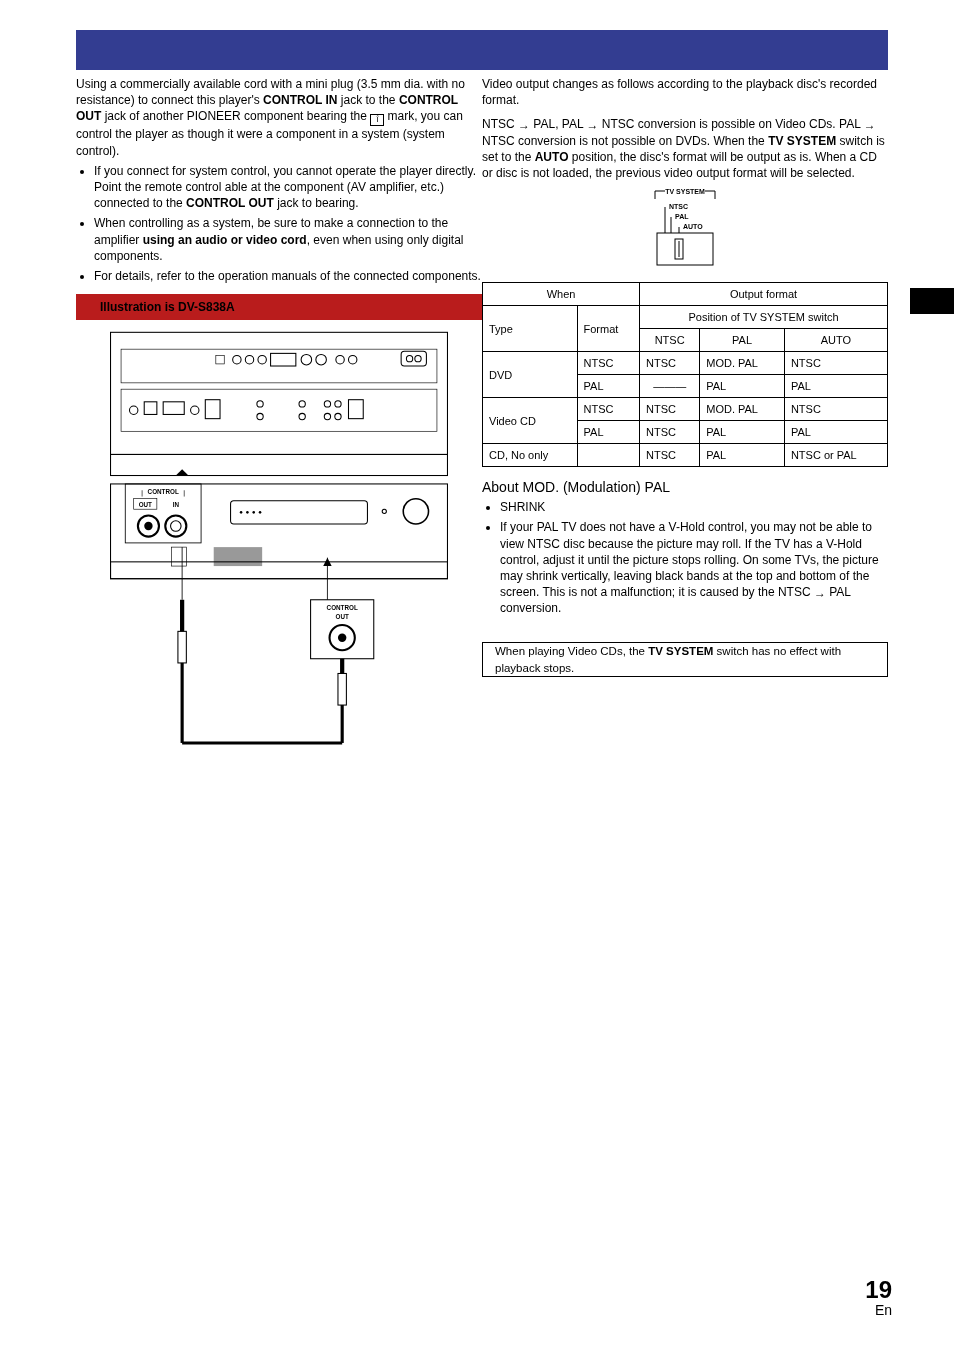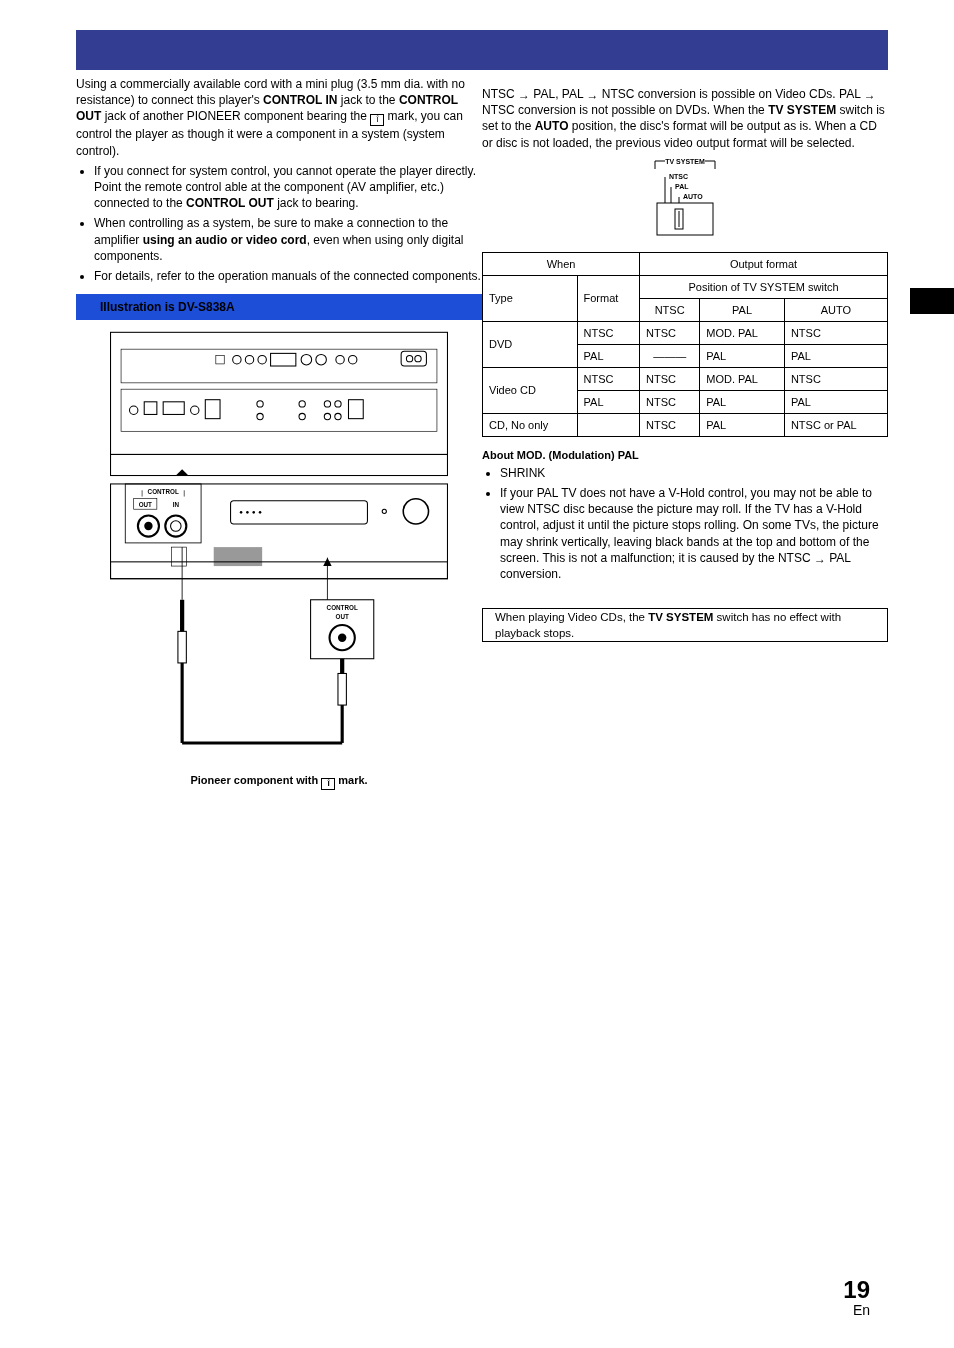--- a/index.html
+++ b/index.html
@@ -18,21 +18,21 @@
   .section-header {
     background: #333d91;
     color: #fff;
     height: 40px;
     margin-bottom: 6px;
   }
   p { line-height: 1.35; margin-bottom: 4px; }
   ul { list-style: disc; padding-left: 18px; margin-top: 4px; }
   li { line-height: 1.35; margin-bottom: 4px; }
   .illus-caption-box {
-    background: #1d4ed8;
+    background: #b91c1c;
     padding: 6px 24px;
     margin-top: 10px;
   }
   .illus-caption-box b { font-size: 12px; }
   .diagram {
     background: #fff;
     padding: 6px 24px 14px 24px;
   }
   .diag-svg { width: 100%; height: auto; display: block; }
   .pioneer-caption { text-align: center; font-size: 11px; font-weight: bold; margin-top: 6px; }
@@ -44,23 +44,23 @@
     text-align: center;
     line-height: 10px;
     vertical-align: -2px;
     letter-spacing: -1px;
   }
   .arrow { display:inline-block; transform: translateY(1px); }
   .switch-fig { text-align: center; margin: 4px 0 10px; }
   table { border-collapse: collapse; width: 100%; font-size: 11px; margin-top: 6px; }
   th, td { border: 1px solid #000; padding: 5px 6px; text-align: left; }
   th { font-weight: normal; text-align: center; }
-  .sub-title { font-weight: bold; margin-top: 12px; margin-bottom: 4px; font-size: 11px; }
+  .sub-title { font-weight: normal; margin-top: 12px; margin-bottom: 4px; font-size: 14px; }
   .note-box { border: 1px solid #000; padding: 0 12px; margin-top: 26px; font-size: 11.5px; line-height: 1.4; }
-  .page-num { position: absolute; right: 84px; bottom: 30px; text-align: right; }
+  .page-num { position: absolute; right: 62px; bottom: 30px; text-align: right; }
   .page-num .n { font-size: 24px; font-weight: bold; line-height: 1; }
   .page-num .lang { font-size: 14px; }
   .side-tab { position: absolute; right: 0; top: 288px; width: 44px; height: 26px; background: #000; }
 </style>
 </head>
 <body>
 
 <div class="side-tab"></div>
 
 <div class="columns">
@@ -160,31 +160,29 @@
         <circle cx="230" cy="296" r="4" fill="#000"></circle>
 
         <rect x="74" y="290" width="8" height="30" fill="none" stroke="#000"></rect>
         <rect x="76" y="260" width="4" height="30" fill="#000"></rect>
         <line x1="78" y1="320" x2="78" y2="396" stroke="#000" stroke-width="3"></line>
         <line x1="78" y1="396" x2="230" y2="396" stroke="#000" stroke-width="3"></line>
         <line x1="230" y1="396" x2="230" y2="360" stroke="#000" stroke-width="3"></line>
         <rect x="226" y="330" width="8" height="30" fill="none" stroke="#000"></rect>
         <rect x="228" y="316" width="4" height="14" fill="#000"></rect>
       </svg>
-      <div class="pioneer-caption">
-        <span>Pioneer component with </span><span class="ctrl-icon">Î</span><span> mark.</span>
-      </div>
     </div>
   </div>
 
   <div class="col">
     <div class="section-header"></div>
 
-
-    <p style="margin-top:16px">
+    <p>Video output changes as follows according to the playback disc's recorded format.</p>
+
+    <p style="margin-top:8px">
       <span>NTSC </span><span class="arrow">→</span><span> PAL, PAL </span><span class="arrow">→</span><span> NTSC conversion is possible on Video CDs. PAL </span><span class="arrow">→</span><span> NTSC conversion is not possible on DVDs. When the </span><b>TV SYSTEM</b><span> switch is set to the </span><b>AUTO</b><span> position, the disc's format will be output as is. When a CD or disc is not loaded, the previous video output format will be selected.</span>
     </p>
 
     <div class="switch-fig">
       <svg width="100" height="84" viewBox="0 0 100 84">
         <text x="50" y="9" font-size="7" font-weight="bold" text-anchor="middle">TV SYSTEM</text>
         <line x1="20" y1="6" x2="20" y2="14" stroke="#000"></line>
           <line x1="20" y1="6" x2="30" y2="6" stroke="#000"></line>
         <line x1="80" y1="6" x2="80" y2="14" stroke="#000"></line>
           <line x1="80" y1="6" x2="70" y2="6" stroke="#000"></line>

